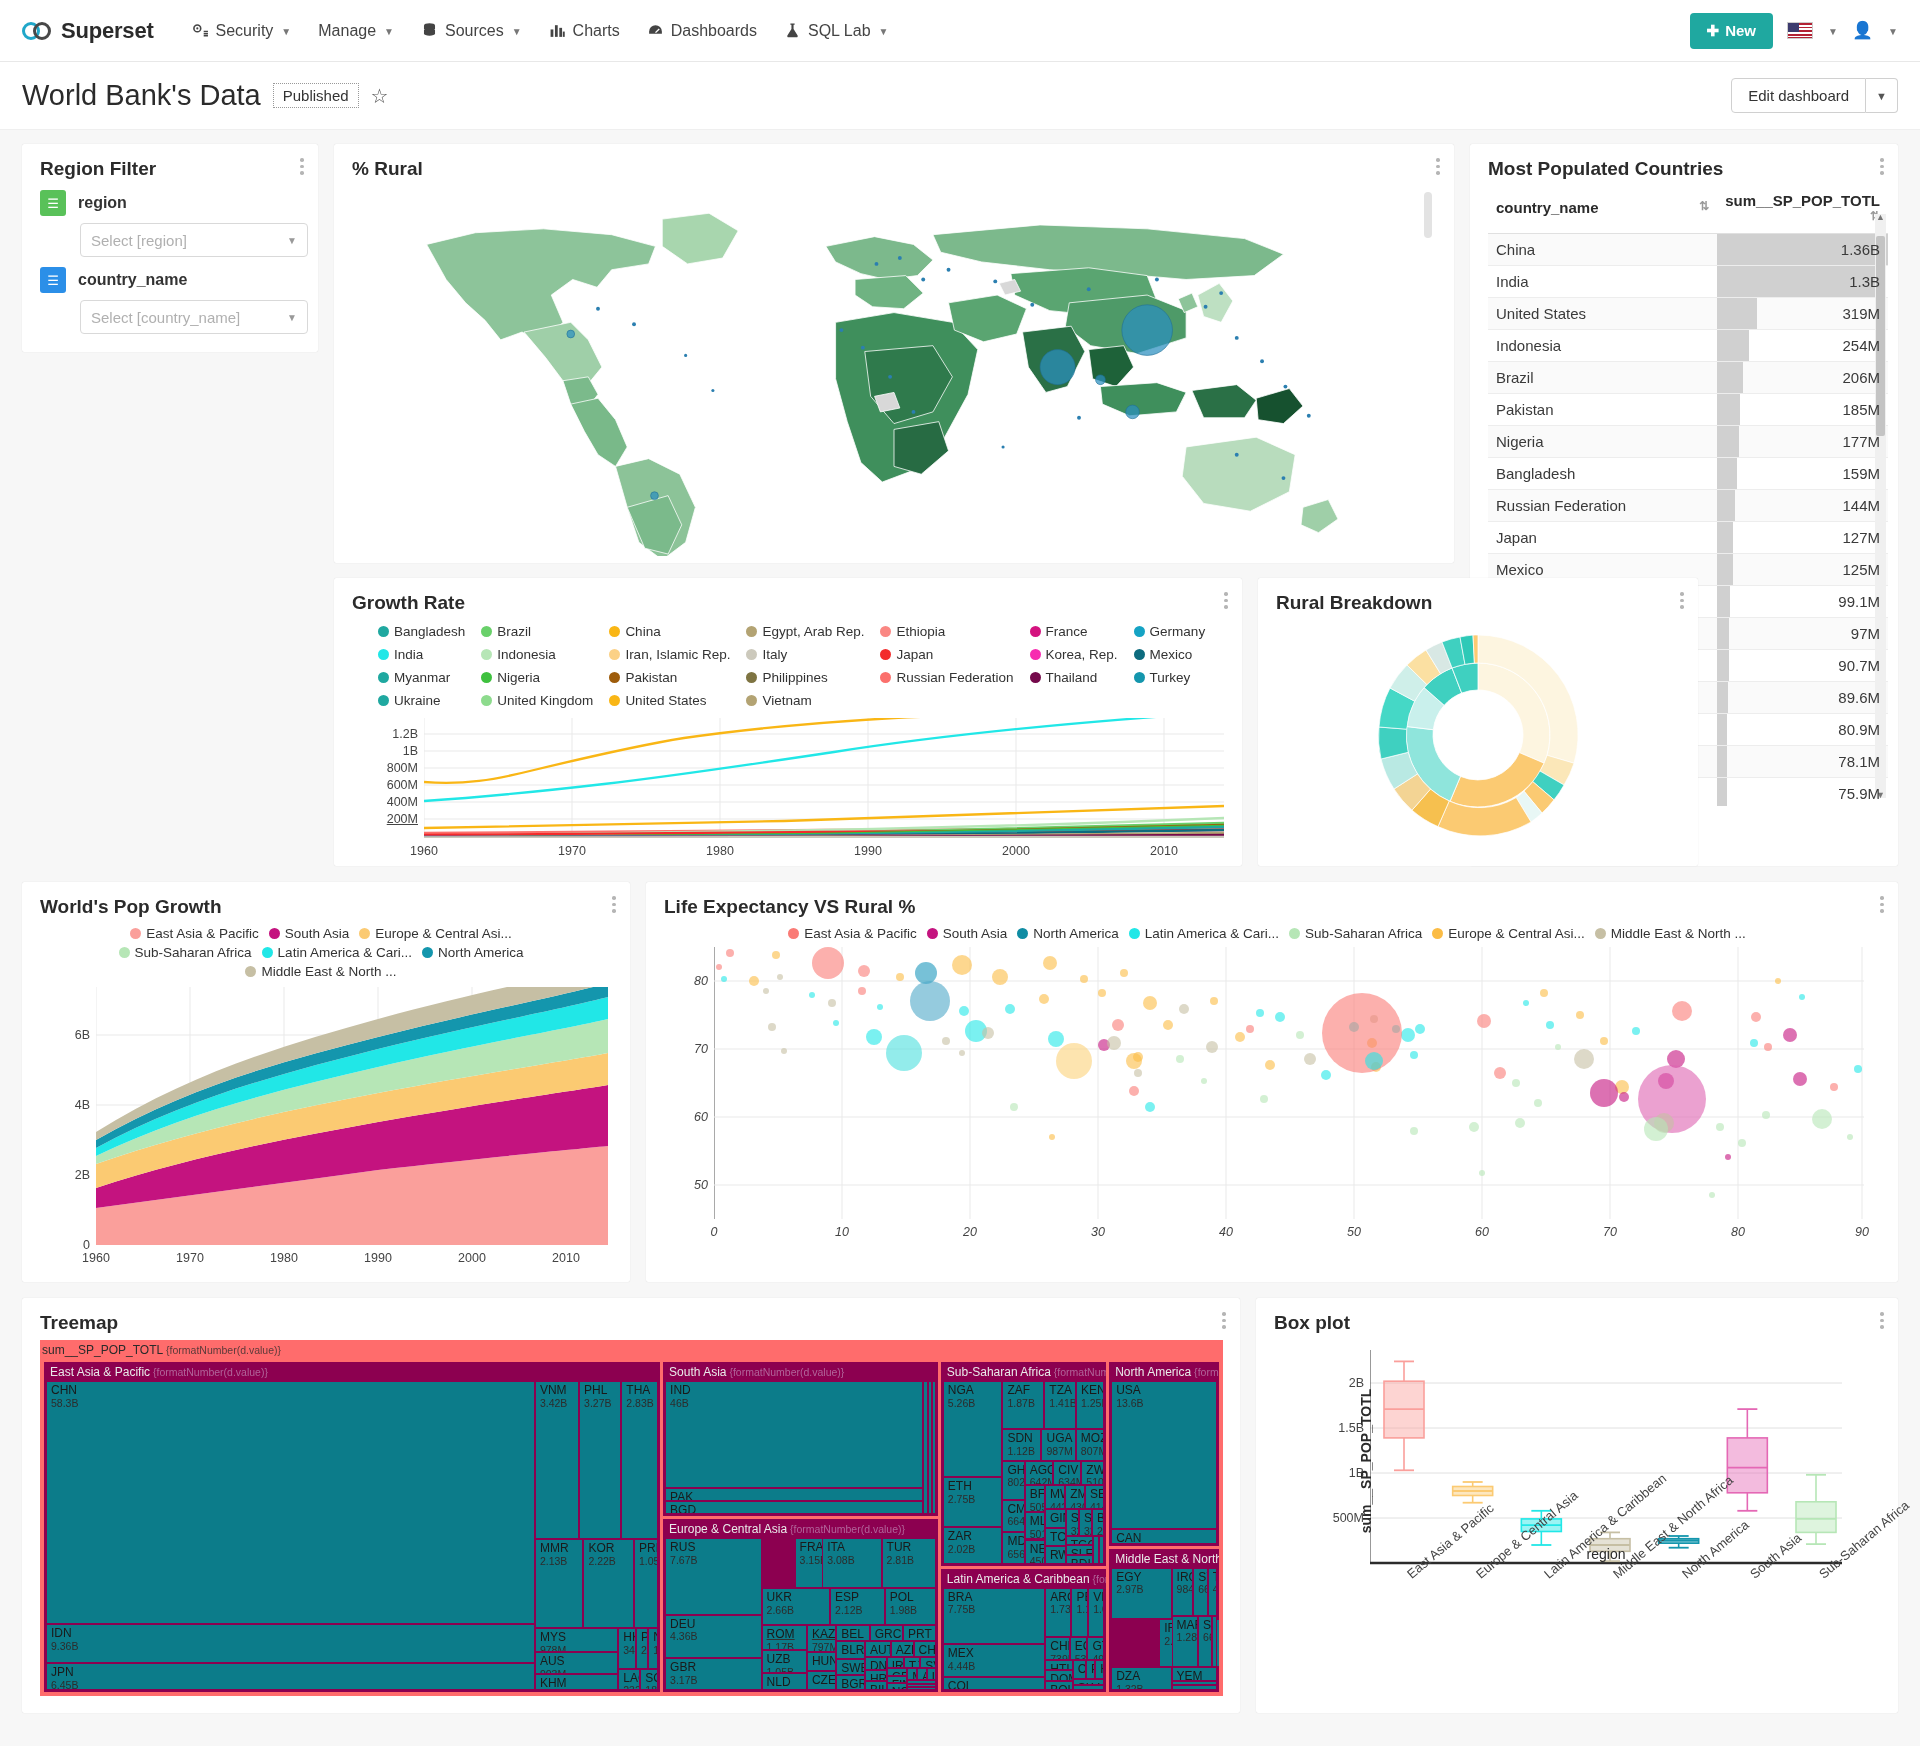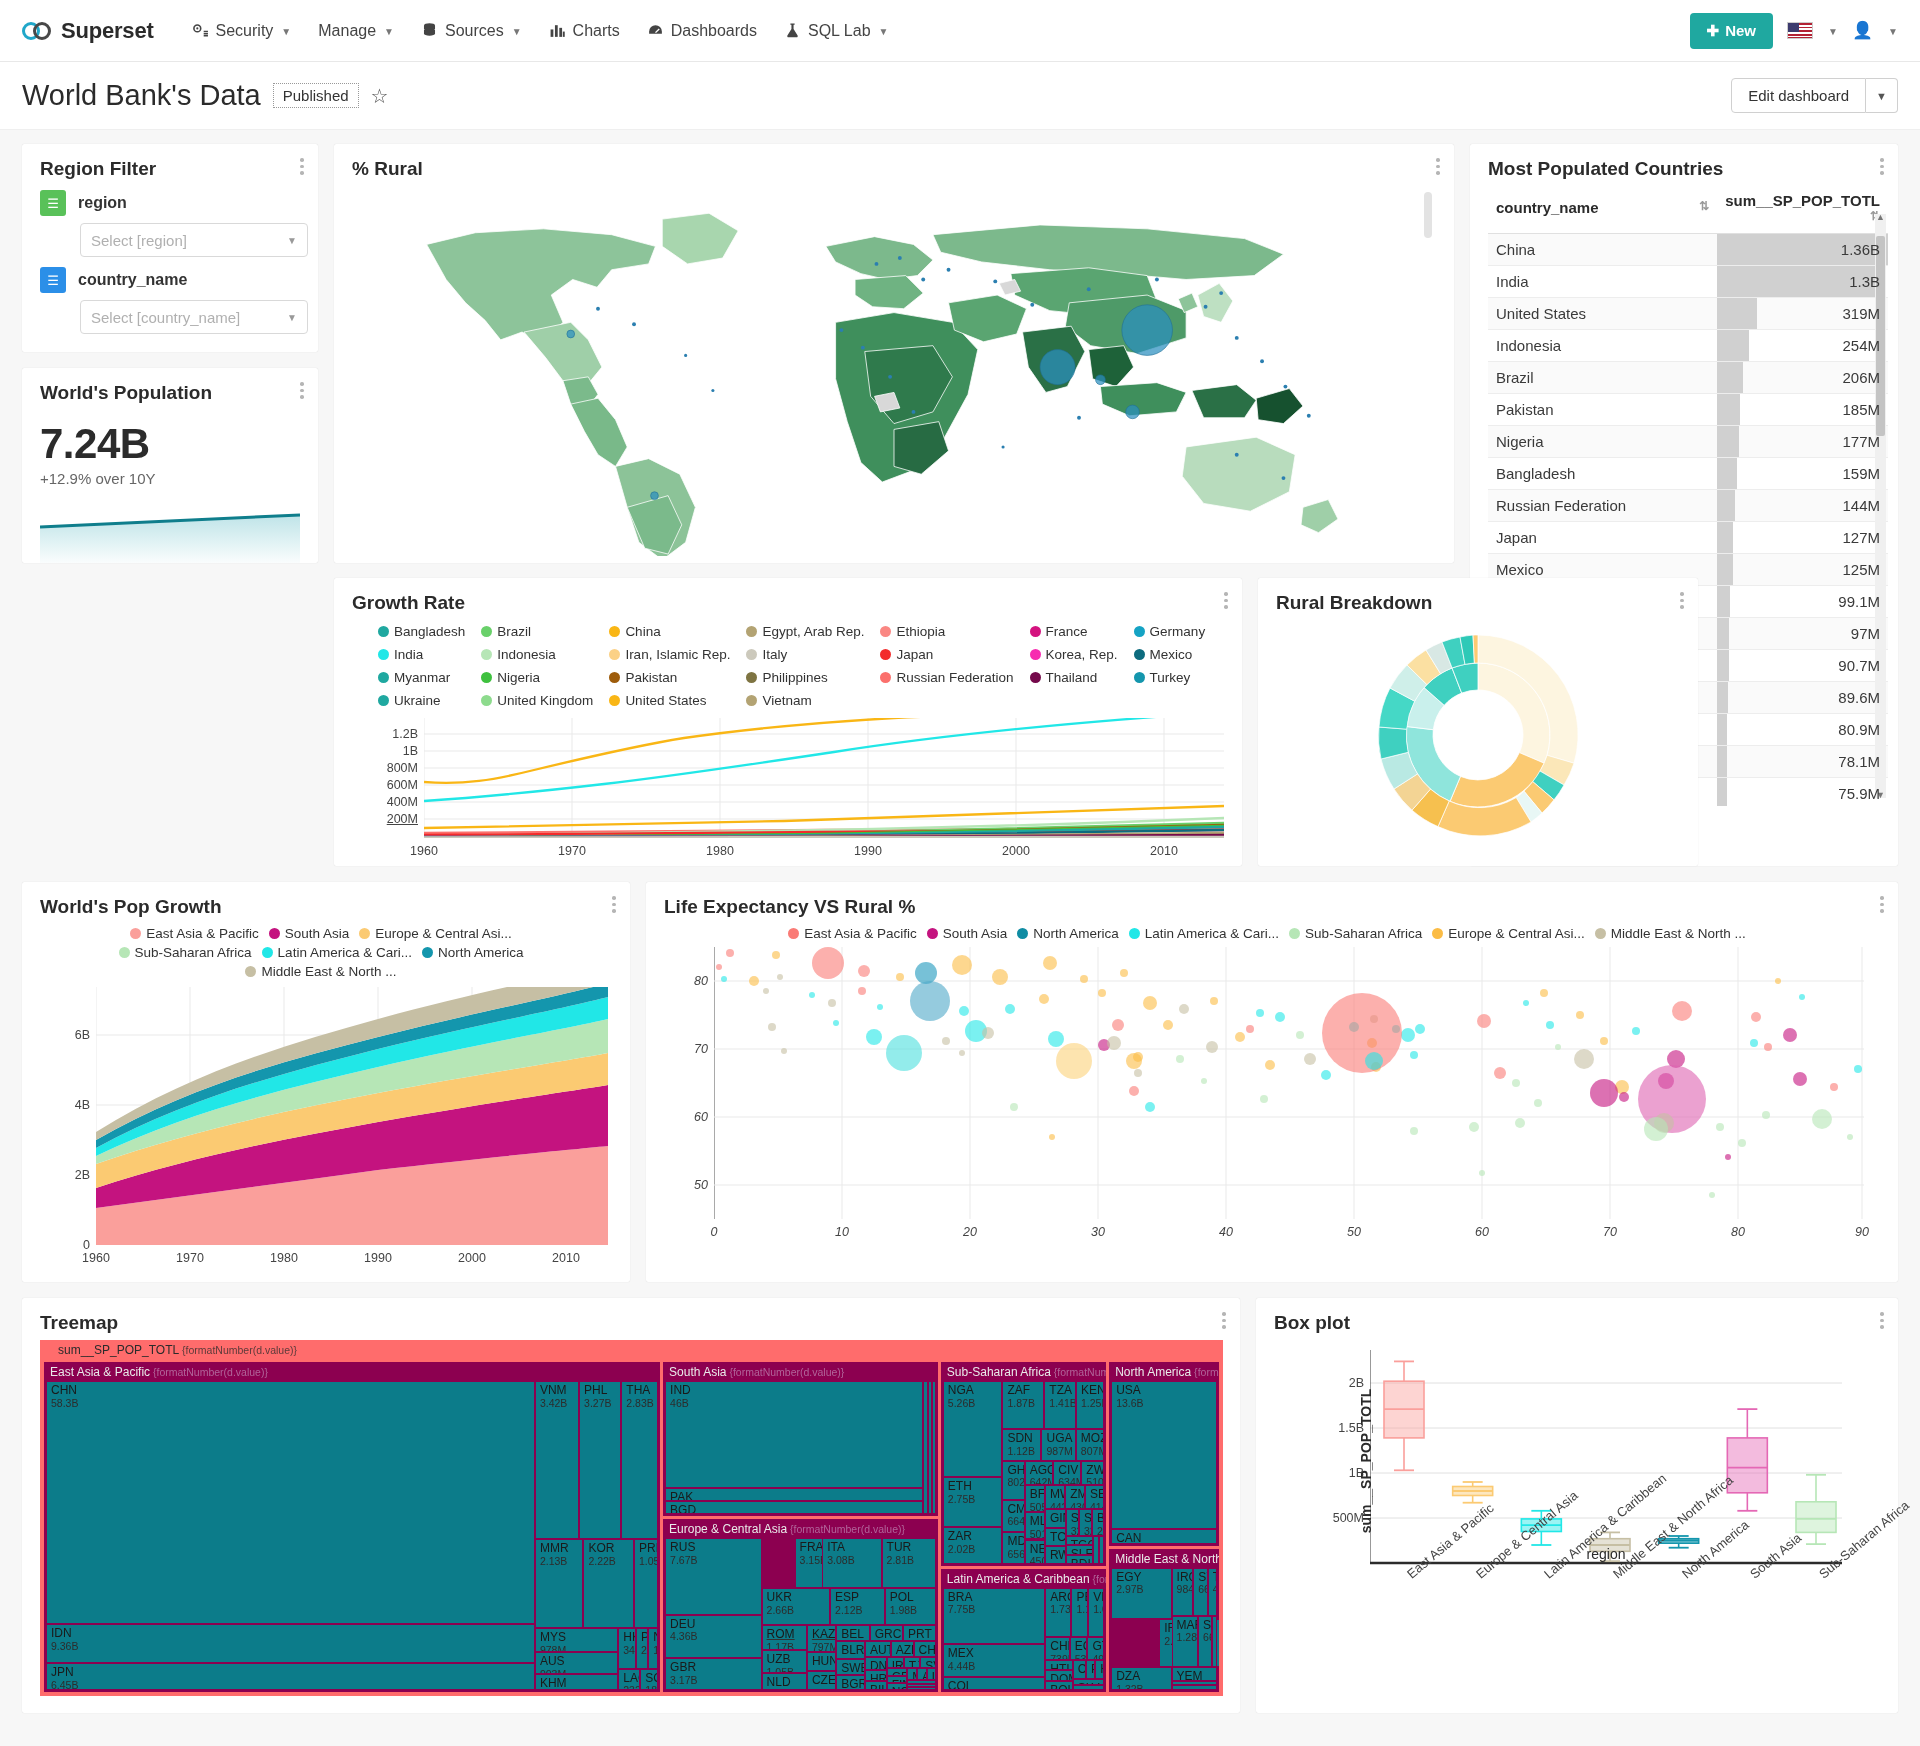--- a/index.html
+++ b/index.html
@@ -124,21 +124,21 @@
   .lg{ display:flex; align-items:center; gap:5px; font-size:13.5px; color:#333; margin:2px 10px 2px 0; white-space:nowrap;}
   .lg .sw{ width:11px;height:11px;border-radius:50%; flex:0 0 auto;}
   .legend-grid{ display:grid; grid-template-columns:repeat(7, 1fr); column-gap:6px; row-gap:4px; padding:2px 26px 0 26px;}
   
   .plot{ position:relative; }
   .yl{ position:absolute; font-size:12.5px; color:#444; text-align:right; right:100%; margin-right:6px; transform:translateY(-50%); white-space:nowrap;}
   .xl{ position:absolute; font-size:12.5px; color:#444; transform:translateX(-50%); white-space:nowrap;}
   svg{ display:block; }
   
   .tm-root{ background:#ff6c6c; position:relative; width:100%; height:100%; }
-  .tm-hdr{ font-size:12px; color:#2b2b2b; padding:3px 18px; white-space:nowrap; overflow:hidden;}
+  .tm-hdr{ font-size:12px; color:#2b2b2b; padding:3px 2px; white-space:nowrap; overflow:hidden;}
   .tm-hdr .dim{ color:#5c3a3a; font-size:10.5px; }
   .tm-group{ position:absolute; background:#8c0050; overflow:hidden; }
   .tm-group>.g-lbl{ font-size:12px; color:#eaeaea; padding:3px 6px; white-space:nowrap; overflow:hidden;}
   .tm-group>.g-lbl .dim{ color:#b2649a; font-size:10.5px;}
   .tm-leaf{ position:absolute; background:#0c7c8a; border:1px solid #8c0050; overflow:hidden; }
   .tm-leaf .c{ font-size:12px; color:#1a1a1a; padding:2px 4px 0 4px; line-height:1.15; white-space:nowrap;}
   .tm-leaf .v{ font-size:10.5px; color:#2c2c2c; padding:0 4px; line-height:1.1; white-space:nowrap;}
   
   .minibar{ position:absolute; right:4px; width:8px; background:#e3e3e3; border-radius:4px;}
 </style>
@@ -254,42 +254,20 @@
         <div class="filter-row">
           <span class="filter-ico blue">☰</span>
           <span class="filter-label">country_name</span>
         </div>
         <div class="select">
           <span>Select [country_name]</span>
           <span class="sc">▼</span>
         </div>
       </div>
 
-      <div class="card" style="height:195px;overflow:hidden;">
-        <div class="dots">
-            <i></i>
-            <i></i>
-            <i></i>
-          </div>
-        <h3 class="card-title">World's Population</h3>
-        <div class="bignum">7.24B</div>
-        <div class="subnum">+12.9% over 10Y</div>
-        <div class="spark">
-          <svg width="260" height="58" viewBox="0 0 260 58" preserveAspectRatio="none">
-            <defs>
-                <linearGradient id="sg" x1="0" y1="0" x2="0" y2="1">
-              <stop offset="0%" stop-color="#bfe4e8"></stop>
-                  <stop offset="100%" stop-color="#ffffff"></stop>
-            </linearGradient>
-              </defs>
-            <path d="M0,18 L260,6 L260,58 L0,58 Z" fill="url(#sg)"></path>
-            <path d="M0,18 L260,6" stroke="#0f7e8c" stroke-width="3" fill="none"></path>
-          </svg>
-        </div>
-      </div>
     </div>
 
     <div class="card" style="flex:1 1 auto;height:419px;padding-bottom:4px;">
       <div class="dots">
           <i></i>
           <i></i>
           <i></i>
         </div>
       <h3 class="card-title">% Rural</h3>
       <div style="position:relative;height:370px;">

